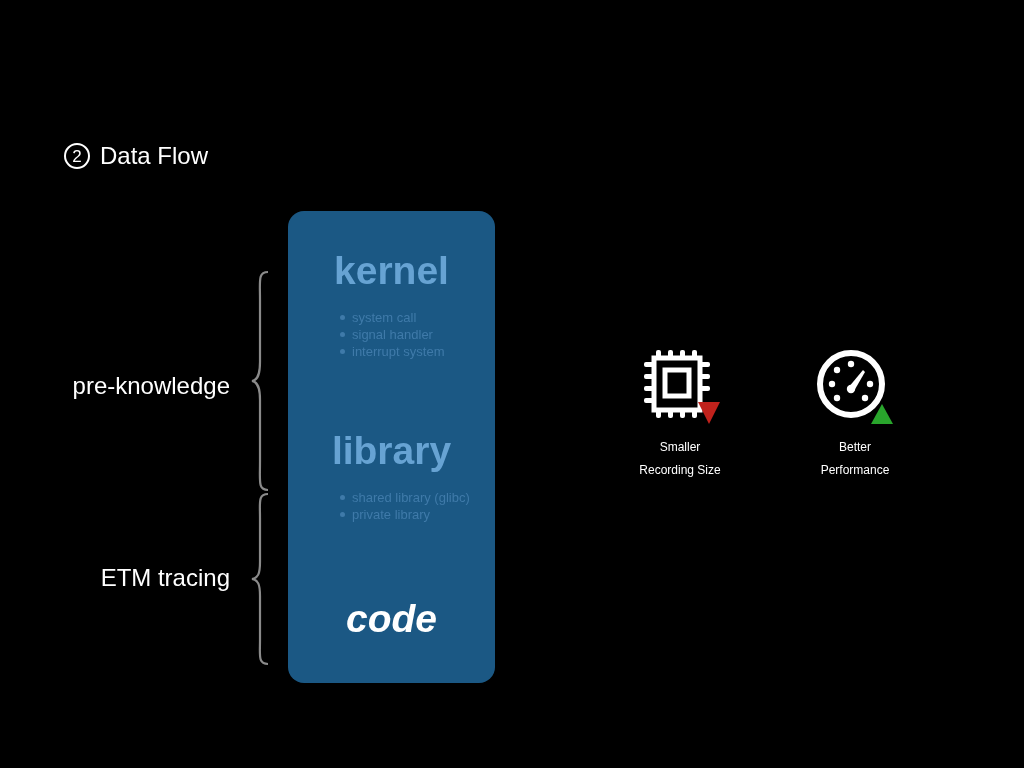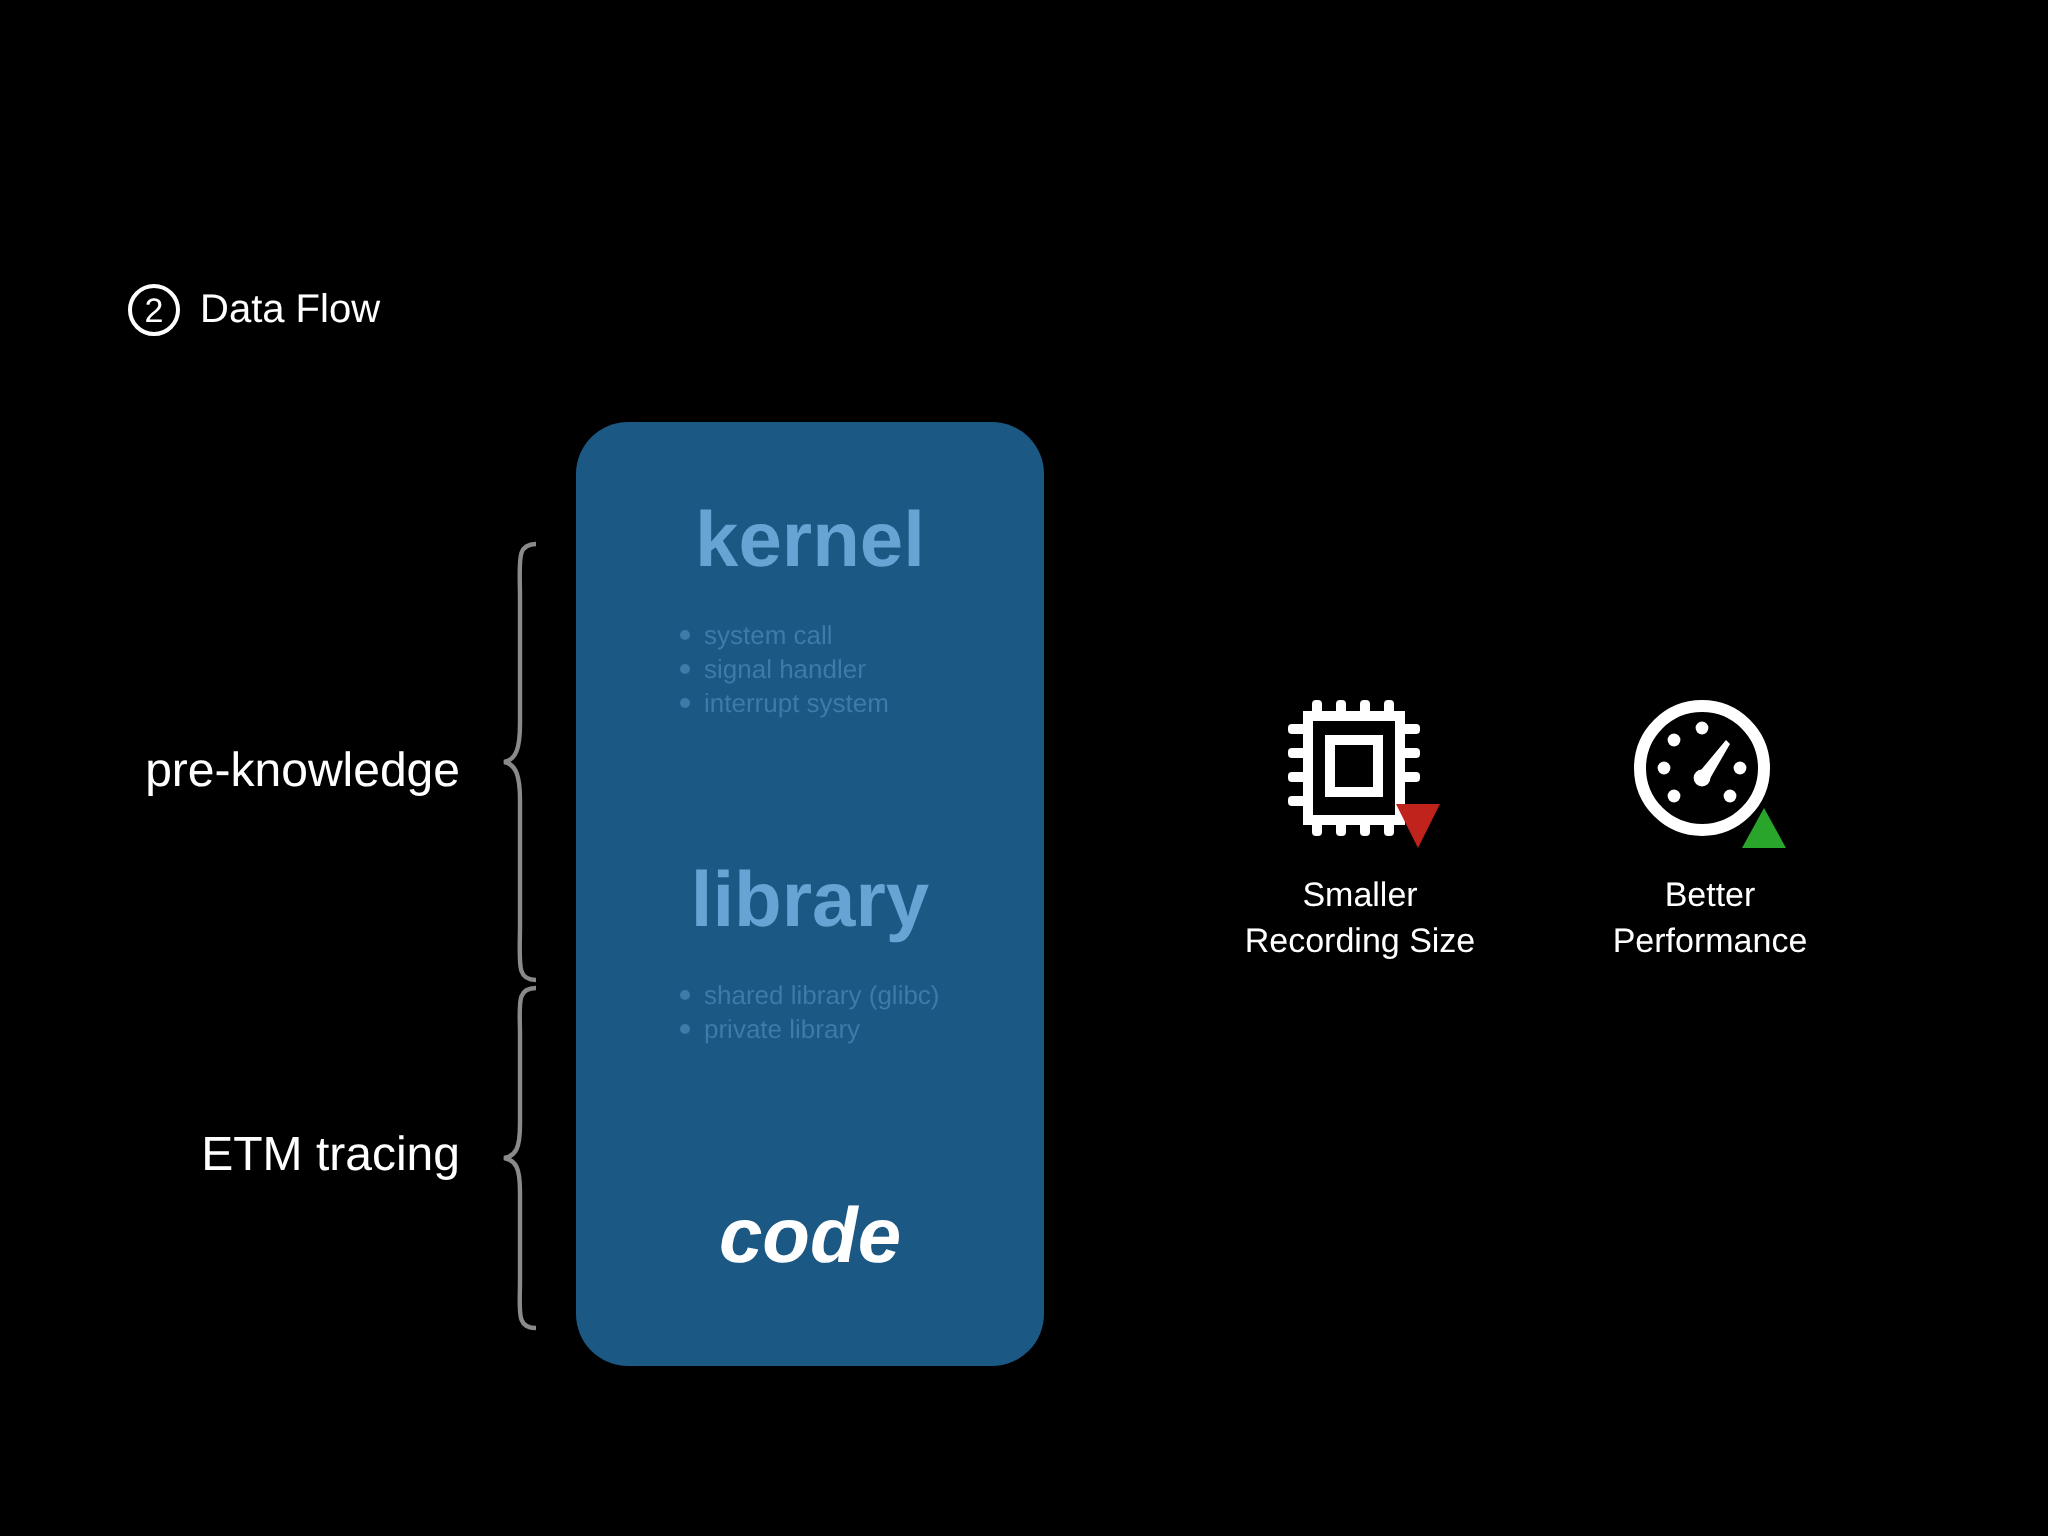--- a/index.html
+++ b/index.html
@@ -10,45 +10,45 @@
     }
     .title {
       position: absolute; left: 64px; top: 142px;
       display: flex; align-items: center; gap: 10px;
     }
     .title-num {
       width: 26px; height: 26px; border: 2px solid #fff; border-radius: 50%;
       box-sizing: border-box; display: flex; align-items: center; justify-content: center;
       font-size: 17px; line-height: 1;
     }
-    .title-text { font-size: 20px; }
+    .title-text { font-size: 24px; }
     .stack {
-      position: absolute; left: 288px; top: 211px; width: 234px; height: 472px;
-      background: #1b5884; border-radius: 26px;
+      position: absolute; left: 288px; top: 211px; width: 207px; height: 472px;
+      background: #1b5884; border-radius: 16px;
     }
     .layer-head {
       position: absolute; left: 0; width: 100%; text-align: center;
       font-weight: bold; font-size: 39px; color: #67a3d3;
     }
     .bullets {
       position: absolute; list-style: none; margin: 12px; padding: 0;
       font-size: 13px; color: #3f7aa9; line-height: 17px;
     }
     .bullets li { display: flex; align-items: center; gap: 7px; }
     .bullets li::before {
       content: ""; width: 5px; height: 5px; border-radius: 50%; background: #3f7aa9;
       display: inline-block;
     }
     .code-head { color: #ffffff; }
     .side-label {
       position: absolute; font-size: 24px; text-align: right; width: 200px;
     }
     .brace { position: absolute; }
     .feature {
-      position: absolute; text-align: center; font-size: 17px; line-height: 23px;
+      position: absolute; text-align: center; font-size: 12px; line-height: 23px;
     }
     .feature .icon { display: block; margin: 0 auto 10px auto; }
   </style>
 </head>
 <body>
 
 <div class="title">
   <span class="title-num">2</span>
   <span class="title-text">Data Flow</span>
 </div>

